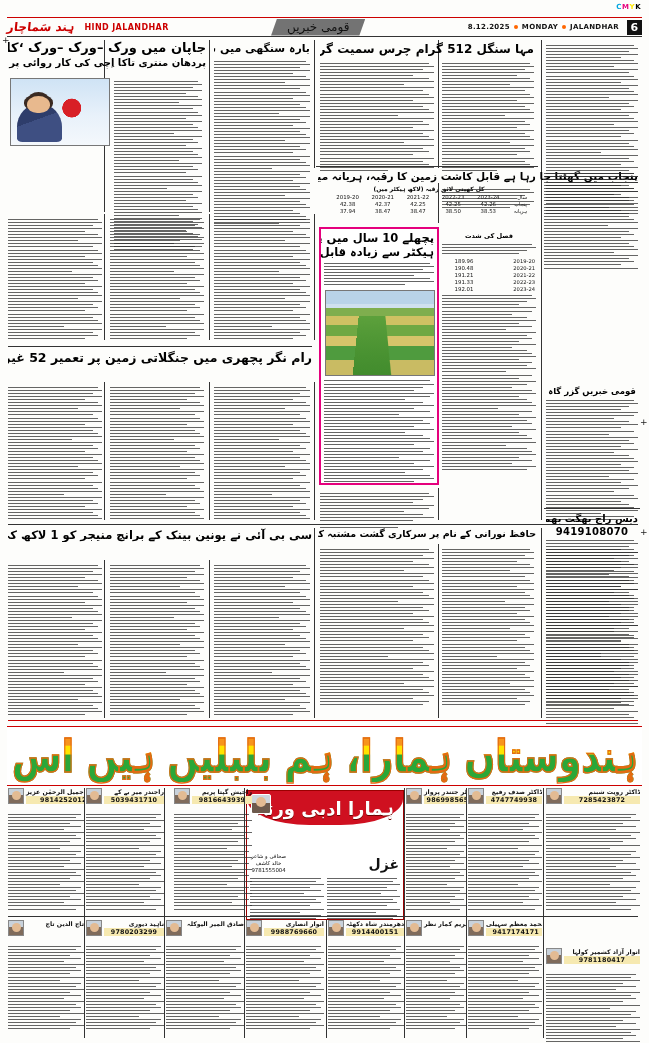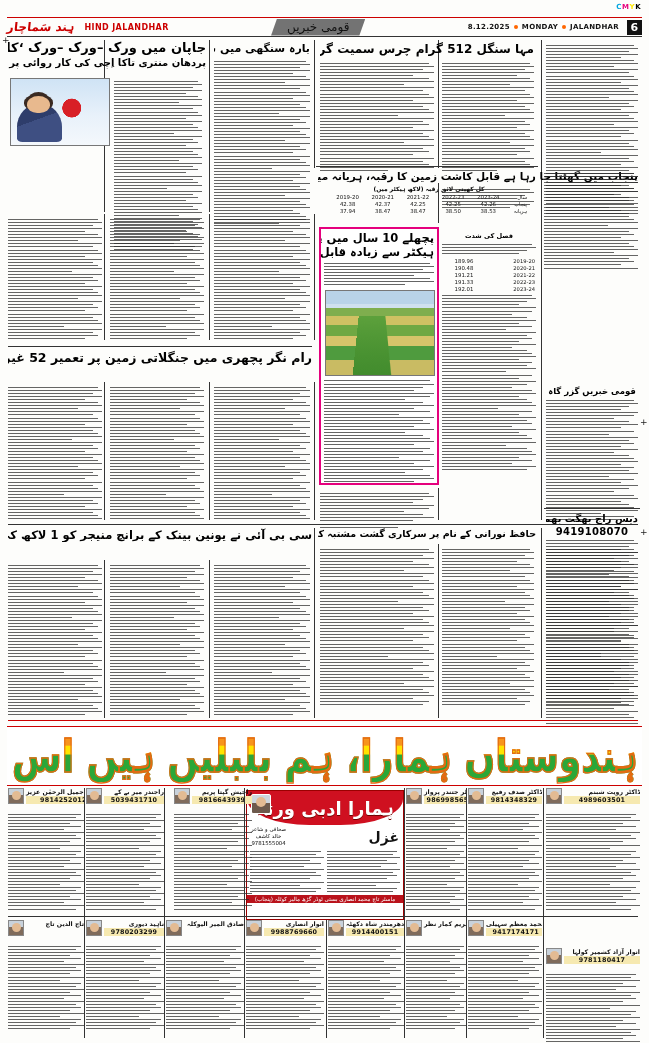--- a/index.html
+++ b/index.html
@@ -139,21 +139,21 @@
   }
   .gz-top{ background:#cf1020; border-bottom-left-radius:40% 26px; border-bottom-right-radius:40% 26px;
            height:34px; display:flex; align-items:center; justify-content:center; position:relative; }
   .gz-title{ direction:rtl; font-size:18px; font-weight:bold; color:#ffffff;
              text-shadow:0 1px 0 #6e0000; white-space:nowrap;}
   .gz-badge{ position:absolute; left:4px; top:3px; width:20px;height:20px;
              border:1px solid #fff; border-radius:2px; overflow:hidden;
              background:linear-gradient(180deg,#cdd6de 0 45%,#6d5a4c 45% 100%);}
   .gz-badge i{ display:block;width:10px;height:10px;border-radius:50%;background:#e3bb93;margin:2px auto 0;}
   .gz-sub{ display:flex; justify-content:space-between; align-items:center;
-           padding:1px 4px; }
+           padding:1px 4px;margin-top:27px; }
   .gz-word{ direction:rtl; font-size:14px; font-weight:bold; color:#111; }
   .gz-meta{ direction:rtl; font-size:5.4px; text-align:center; line-height:7px; color:#111;}
   .gz-foot{ background:#b9121b; color:#fff; direction:rtl; font-size:5.6px;
             text-align:center; padding:1px 2px; }
 </style>
 </head>
 <body>
 
 <div class="page">
 
@@ -1540,21 +1540,21 @@
     <div class="gz-foot">ماسٹر تاج محمد انصاری بستی ٹوڈر گڑھ مالیر کوٹلہ (پنجاب)</div>
   </div>
 
   <div class="poet" style="left:546px; top:788px; width:94px; height:126px;">
     <div class="poet-head">
       <div class="poet-pic">
           <i></i>
         </div>
       <div style="flex:1;">
         <div class="poet-name">ڈاکٹر رویت شبنم</div>
-        <div class="poet-phone">4989603501</div>
+        <div class="poet-phone">7285423872</div>
       </div>
     </div>
     <div class="poet-body">
       <div class="ln s96"></div>
         <div class="ln s90"></div>
         <div class="ln s100"></div>
         <div class="ln s82"></div>
       <div class="ln s96"></div>
         <div class="ln s74"></div>
         <div class="ln s100"></div>
@@ -1586,21 +1586,21 @@
     </div>
   </div>
 
   <div class="poet" style="left:468px; top:788px; width:74px; height:126px;">
     <div class="poet-head">
       <div class="poet-pic">
           <i></i>
         </div>
       <div style="flex:1;">
         <div class="poet-name">ڈاکٹر صدف رفیع</div>
-        <div class="poet-phone">9814348329</div>
+        <div class="poet-phone">4747749938</div>
       </div>
     </div>
     <div class="poet-body">
       <div class="ln s96"></div>
         <div class="ln s90"></div>
         <div class="ln s100"></div>
         <div class="ln s82"></div>
       <div class="ln s96"></div>
         <div class="ln s74"></div>
         <div class="ln s100"></div>

